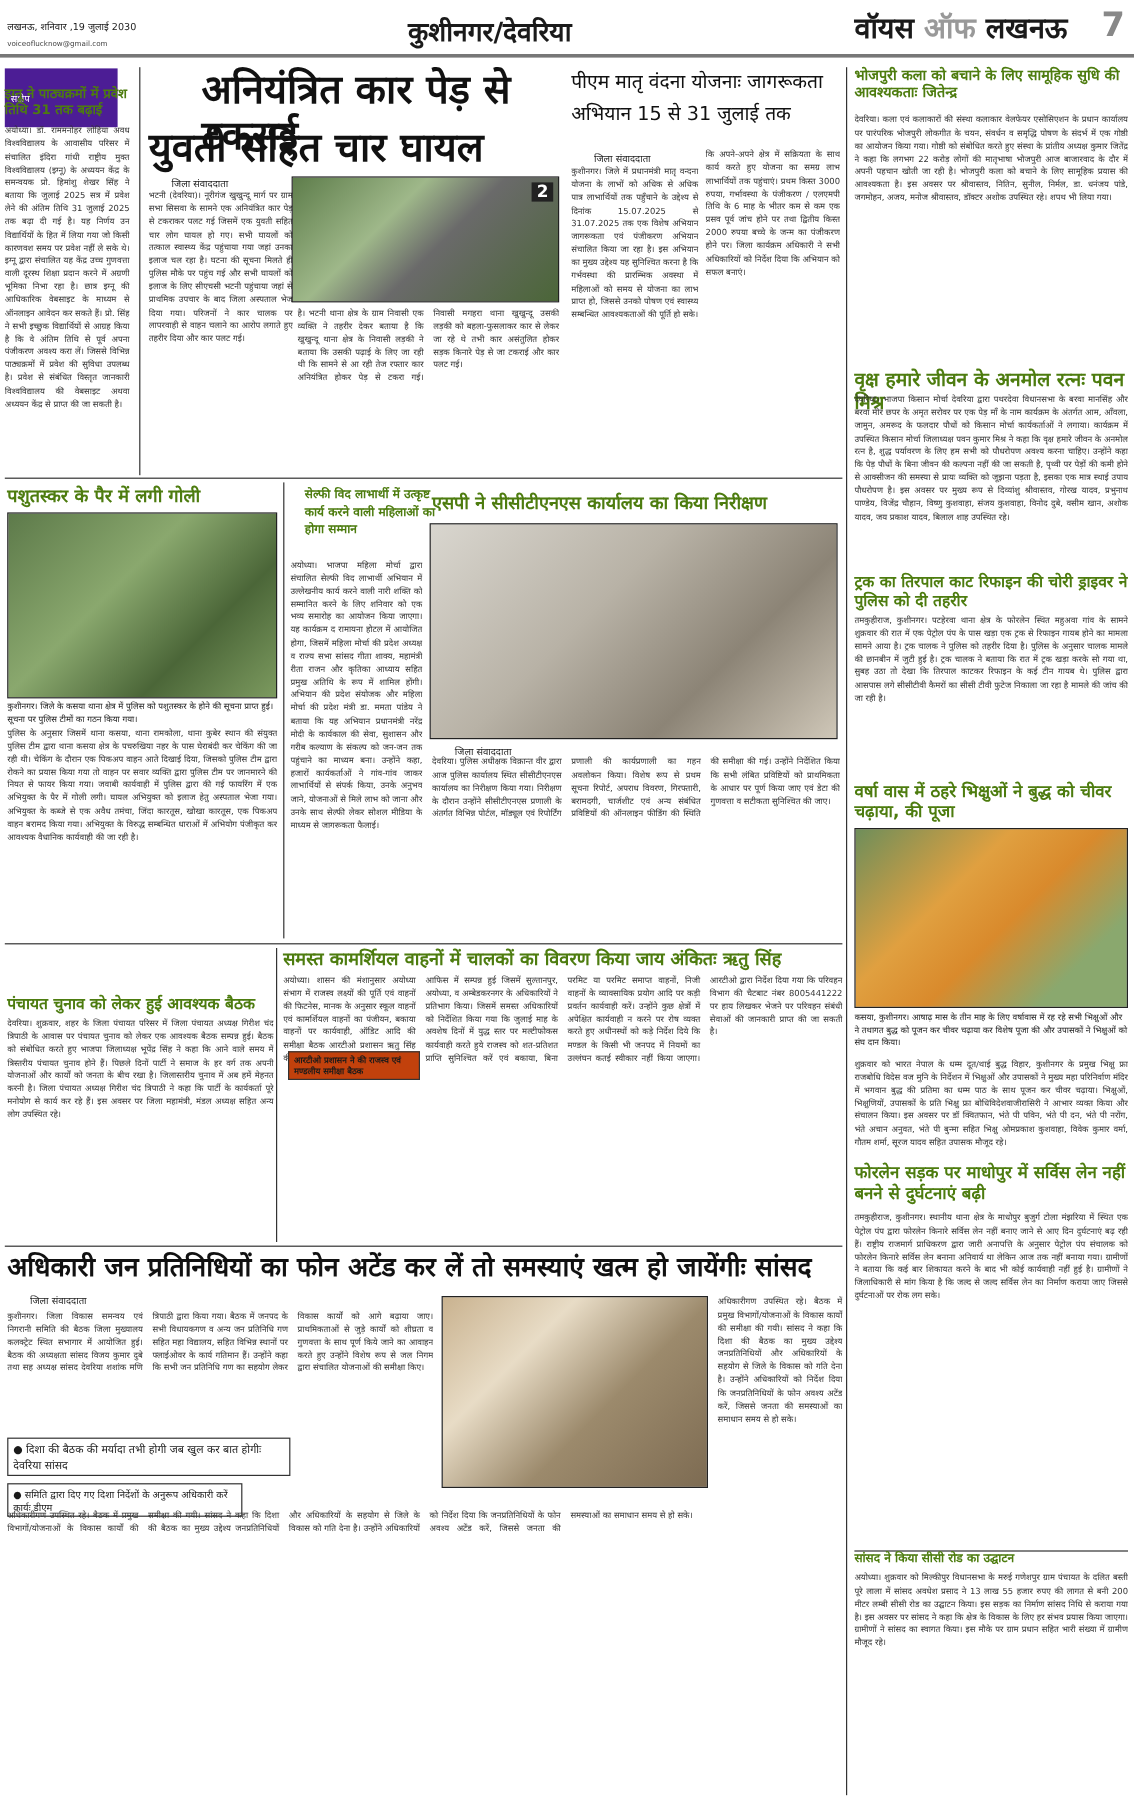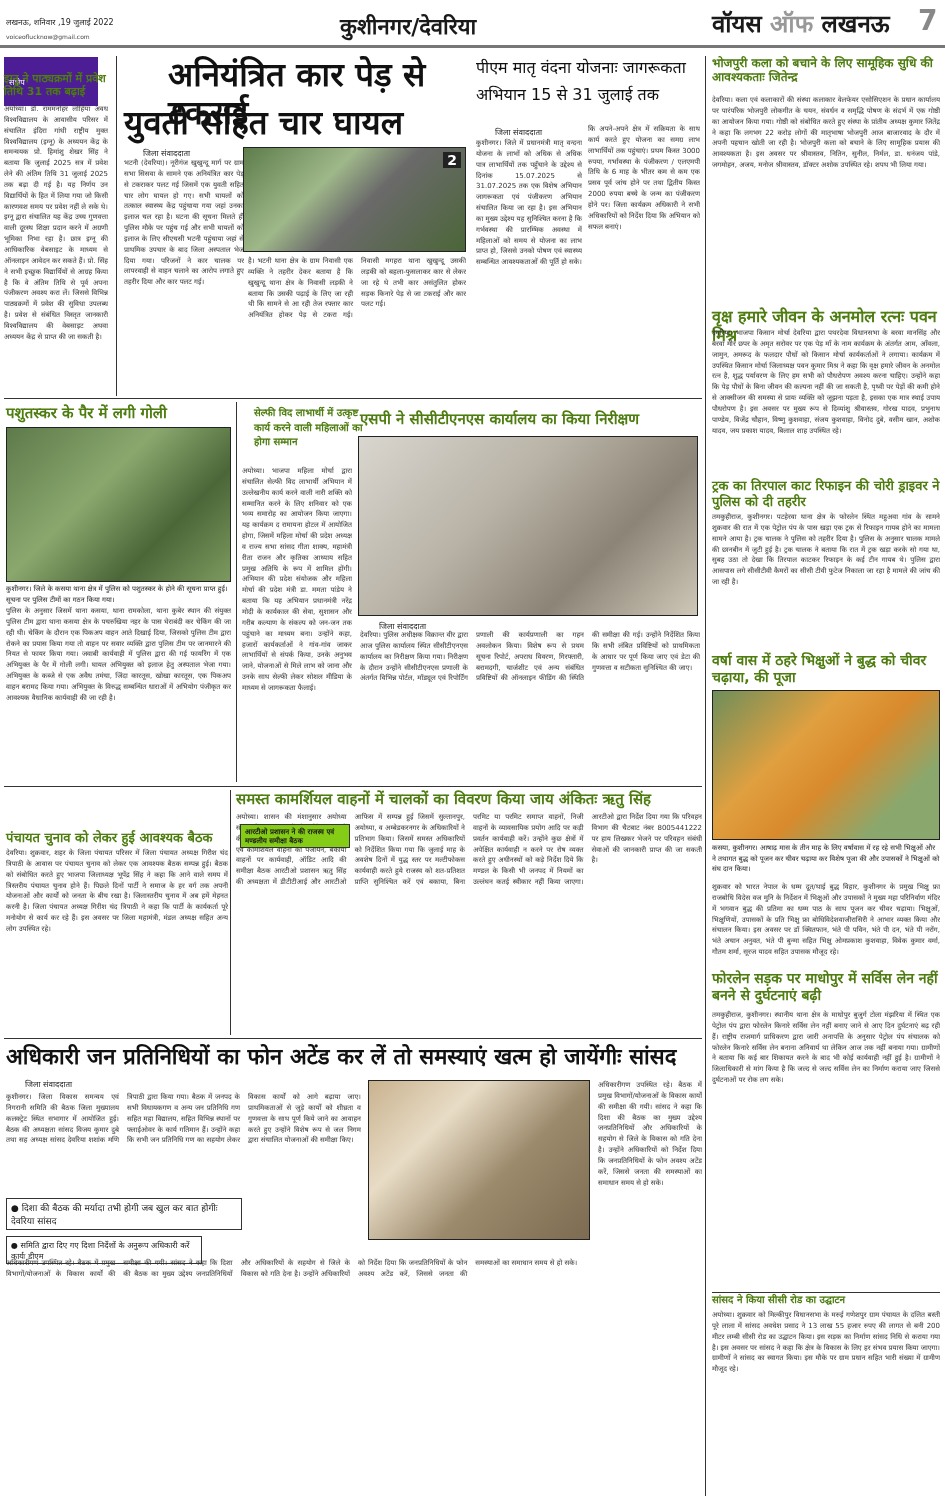--- a/index.html
+++ b/index.html
@@ -26,21 +26,21 @@
   .photo.meeting { background: linear-gradient(135deg,#c9b28f,#e8dcc6 30%,#9c8a6c 60%,#7d6b52); }
   .photo.car { background: linear-gradient(135deg,#5e7d4b,#9fb88a 35%,#6a6a6a 55%,#4b6638); }
   .caption { font-size: 7px; color: #222; line-height: 1.5; }
   .boxed { border: 1px solid #333; padding: 2px 4px; font-size: 9px; }
   .img-num { font-size: 14px; font-weight: bold; color: #fff; background: #222; padding: 0 4px; }
 </style>
 </head>
 <body>
 
 <div class="abs masthead"></div>
-<div class="abs mh-date">लखनऊ, शनिवार ,19 जुलाई 2022</div>
+<div class="abs mh-date">लखनऊ, शनिवार ,19 जुलाई 2030</div>
 <div class="abs mh-email">voiceoflucknow@gmail.com</div>
 <div class="abs mh-section">कुशीनगर/देवरिया</div>
 <div class="abs mh-brand">
   <span>वॉयस</span>
   <span class="gray">ऑफ</span>
   <span>लखनऊ</span>
 </div>
 <div class="abs mh-page">7</div>
 
 <div class="abs brief-tag" style="left:4px;top:57px;">संक्षेप</div>
@@ -98,21 +98,21 @@
 
 <div class="abs head-med" style="left:360px;top:410px;width:342px;font-size:15px;">एसपी ने सीसीटीएनएस कार्यालय का किया निरीक्षण</div>
 <div class="abs photo office" style="left:358px;top:436px;width:340px;height:180px;"></div>
 <div class="abs byline" style="left:360px;top:620px;">जिला संवाददाता</div>
 <div class="abs body-txt" style="left:360px;top:630px;width:340px;height:152px;column-count:3;column-gap:8px;">देवरिया। पुलिस अधीक्षक विक्रान्त वीर द्वारा आज पुलिस कार्यालय स्थित सीसीटीएनएस कार्यालय का निरीक्षण किया गया। निरीक्षण के दौरान उन्होंने सीसीटीएनएस प्रणाली के अंतर्गत विभिन्न पोर्टल, मॉड्यूल एवं रिपोर्टिंग प्रणाली की कार्यप्रणाली का गहन अवलोकन किया। विशेष रूप से प्रथम सूचना रिपोर्ट, अपराध विवरण, गिरफ्तारी, बरामदगी, चार्जशीट एवं अन्य संबंधित प्रविष्टियों की ऑनलाइन फीडिंग की स्थिति की समीक्षा की गई। उन्होंने निर्देशित किया कि सभी लंबित प्रविष्टियों को प्राथमिकता के आधार पर पूर्ण किया जाए एवं डेटा की गुणवत्ता व सटीकता सुनिश्चित की जाए।</div>
 
 <div class="abs hrule" style="left:4px;top:786px;width:698px;"></div>
 
 <div class="abs head-med" style="left:236px;top:790px;width:466px;font-size:15px;">समस्त कामर्शियल वाहनों में चालकों का विवरण किया जाय अंकितः ऋतु सिंह</div>
 <div class="abs body-txt" style="left:236px;top:812px;width:466px;height:222px;column-count:4;column-gap:8px;">अयोध्या। शासन की मंशानुसार अयोध्या संभाग में राजस्व लक्ष्यों की पूर्ति एवं वाहनों की फिटनेस, मानक के अनुसार स्कूल वाहनों एवं कामर्शियल वाहनों का पंजीयन, बकाया वाहनों पर कार्यवाही, ऑडिट आदि की समीक्षा बैठक आरटीओ प्रशासन ऋतु सिंह की अध्यक्षता में डीटीटीआई और आरटीओ आफिस में सम्पन्न हुई जिसमें सुल्तानपुर, अयोध्या, व अम्बेडकरनगर के अधिकारियों ने प्रतिभाग किया। जिसमें समस्त अधिकारियों को निर्देशित किया गया कि जुलाई माह के अवशेष दिनों में युद्ध स्तर पर मल्टीफोकस कार्यवाही करते हुये राजस्व को शत-प्रतिशत प्राप्ति सुनिश्चित करें एवं बकाया, बिना परमिट या परमिट समाप्त वाहनों, निजी वाहनों के व्यावसायिक प्रयोग आदि पर कड़ी प्रवर्तन कार्यवाही करें। उन्होंने कुछ क्षेत्रों में अपेक्षित कार्यवाही न करने पर रोष व्यक्त करते हुए अधीनस्थों को कड़े निर्देश दिये कि मण्डल के किसी भी जनपद में नियमों का उल्लंघन कतई स्वीकार नहीं किया जाएगा। आरटीओ द्वारा निर्देश दिया गया कि परिवहन विभाग की चैटबाट नंबर 8005441222 पर हाय लिखकर भेजने पर परिवहन संबंधी सेवाओं की जानकारी प्राप्त की जा सकती है।</div>
-<div class="abs boxed" style="left:240px;top:824px;width:110px;font-size:7px;background:#84cc16;font-weight:bold;">आरटीओ प्रशासन ने की राजस्व एवं मण्डलीय समीक्षा बैठक</div>
+<div class="abs boxed" style="left:240px;top:876px;width:110px;font-size:7px;background:#c2410c;font-weight:bold;">आरटीओ प्रशासन ने की राजस्व एवं मण्डलीय समीक्षा बैठक</div>
 <div class="abs vrule" style="left:230px;top:790px;height:245px;"></div>
 
 <div class="abs head-med" style="left:6px;top:830px;width:222px;font-size:13px;">पंचायत चुनाव को लेकर हुई आवश्यक बैठक</div>
 <div class="abs body-txt" style="left:6px;top:848px;width:222px;height:186px;">देवरिया। शुक्रवार, शहर के जिला पंचायत परिसर में जिला पंचायत अध्यक्ष गिरीश चंद त्रिपाठी के आवास पर पंचायत चुनाव को लेकर एक आवश्यक बैठक सम्पन्न हुई। बैठक को संबोधित करते हुए भाजपा जिलाध्यक्ष भूपेंद्र सिंह ने कहा कि आने वाले समय में त्रिस्तरीय पंचायत चुनाव होने हैं। पिछले दिनों पार्टी ने समाज के हर वर्ग तक अपनी योजनाओं और कार्यों को जनता के बीच रखा है। जिलास्तरीय चुनाव में अब हमें मेहनत करनी है। जिला पंचायत अध्यक्ष गिरीश चंद त्रिपाठी ने कहा कि पार्टी के कार्यकर्ता पूरे मनोयोग से कार्य कर रहे हैं। इस अवसर पर जिला महामंत्री, मंडल अध्यक्ष सहित अन्य लोग उपस्थित रहे।</div>
 
 <div class="abs hrule" style="left:4px;top:1038px;width:698px;"></div>
 
 <div class="abs head-big" style="left:6px;top:1044px;width:696px;font-size:22px;white-space:nowrap;">अधिकारी जन प्रतिनिधियों का फोन अटेंड कर लें तो समस्याएं खत्म हो जायेंगीः सांसद</div>
 <div class="abs byline" style="left:6px;top:1078px;">जिला संवाददाता</div>
 <div class="abs body-txt" style="left:6px;top:1092px;width:355px;height:100px;column-count:3;column-gap:8px;">कुशीनगर। जिला विकास समन्वय एवं निगरानी समिति की बैठक जिला मुख्यालय कलक्ट्रेट स्थित सभागार में आयोजित हुई। बैठक की अध्यक्षता सांसद विजय कुमार दुबे तथा सह अध्यक्ष सांसद देवरिया शशांक मणि त्रिपाठी द्वारा किया गया। बैठक में जनपद के सभी विधायकगण व अन्य जन प्रतिनिधि गण सहित महा विद्यालय, सहित विभिन्न स्थानों पर फ्लाईओवर के कार्य गतिमान हैं। उन्होंने कहा कि सभी जन प्रतिनिधि गण का सहयोग लेकर विकास कार्यों को आगे बढ़ाया जाए। प्राथमिकताओं से जुड़े कार्यों को शीघ्रता व गुणवत्ता के साथ पूर्ण किये जाने का आवाहन करते हुए उन्होंने विशेष रूप से जल निगम द्वारा संचालित योजनाओं की समीक्षा किए।</div>

